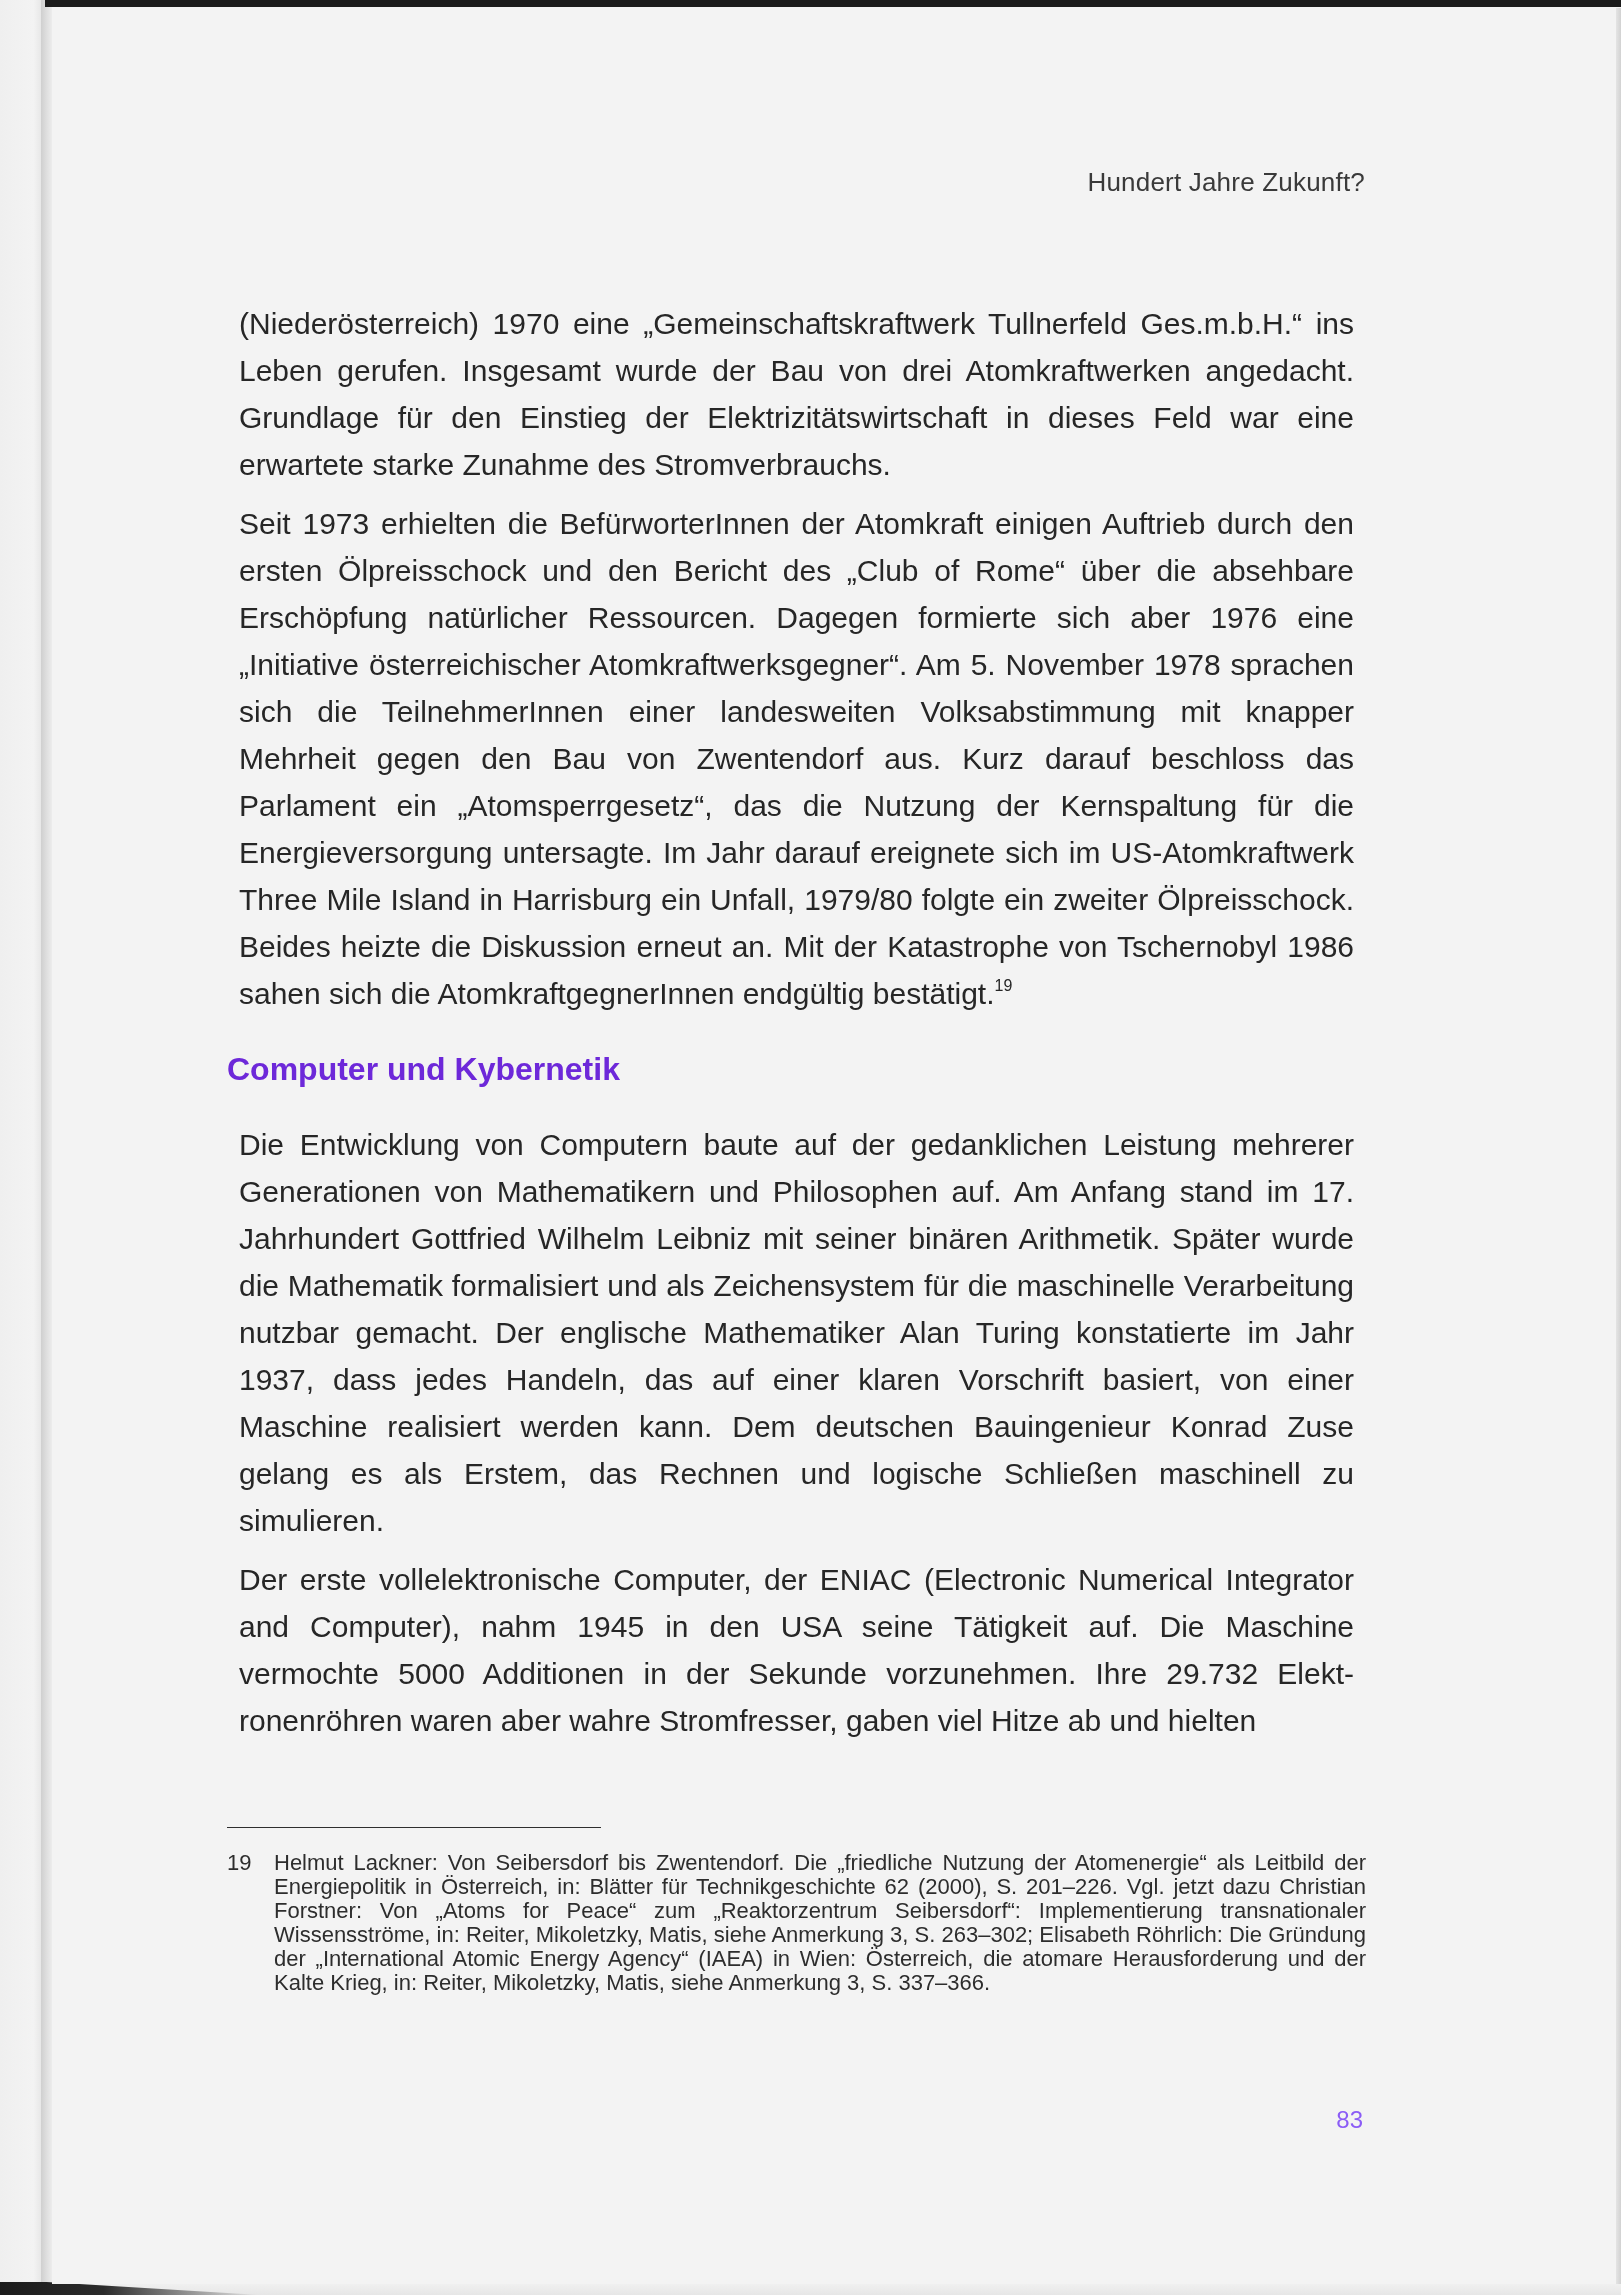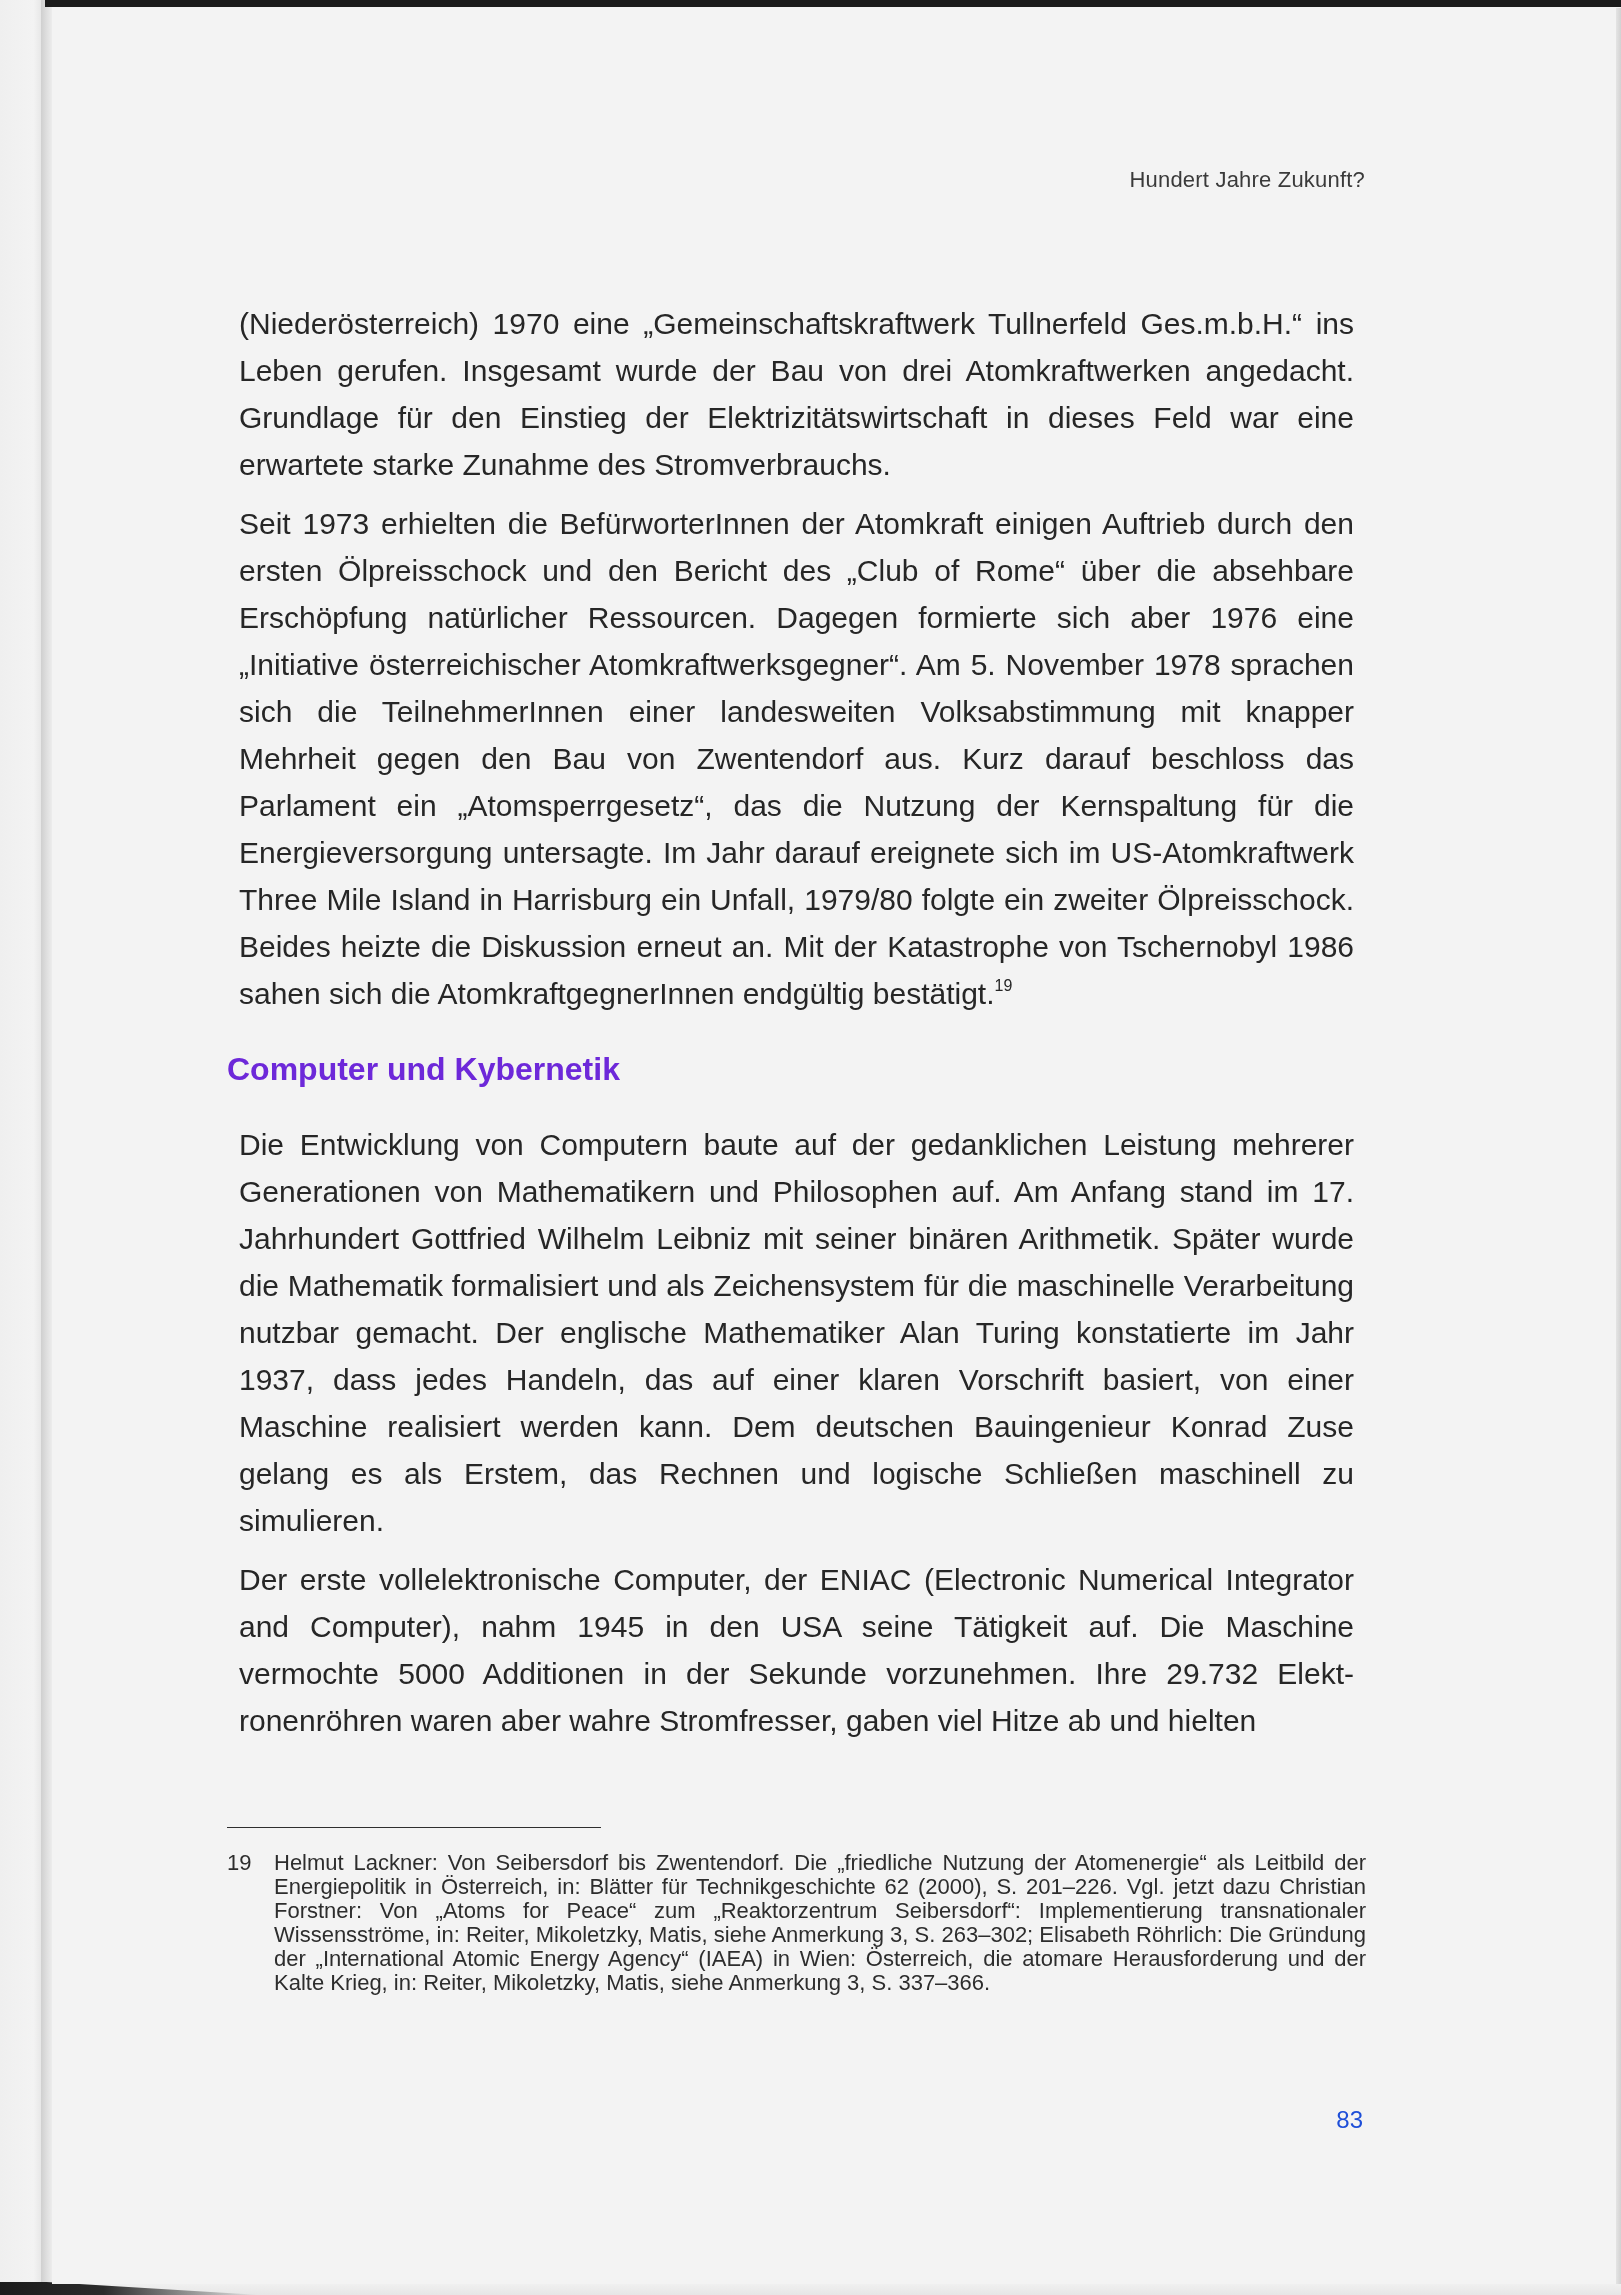--- a/index.html
+++ b/index.html
@@ -33,21 +33,21 @@
     position: absolute; left: 0; bottom: 0; width: 259px; height: 13px;
     background: linear-gradient(to right, #1c1c1c 0%, #2b2b2b 40%, rgba(60,60,60,0) 100%);
     clip-path: polygon(0 0, 18% 0, 100% 100%, 0 100%);
   }
   .page {
     position: absolute; left: 52px; top: 6.5px; right: 4.9px; bottom: 11.3px;
     background: #f3f3f3;
   }
   .running-header {
     position: absolute; top: 167px; right: 256px;
-    font-size: 22px; color: #3a3a3a; letter-spacing: 0.2px;
+    font-size: 26px; color: #3a3a3a; letter-spacing: 0.2px;
   }
   .body-text {
     position: absolute; left: 227px; top: 288px; width: 1139px;
   }
   .para {
     margin: 12px; font-size: 30px; line-height: 47px; text-align: justify;
     hyphens: manual; color: #262626;
   }
   .para sup { font-size: 16px; line-height: 0; vertical-align: 13px; }
   .heading {
@@ -62,21 +62,21 @@
   }
   .footnotes {
     position: absolute; left: 227px; top: 1851px; width: 1139px;
   }
   .footnote {
     display: flex; font-size: 22px; line-height: 24px; color: #2d2d2d;
   }
   .fn-num { width: 47px; flex: 0 0 47px; }
   .fn-text { flex: 1; text-align: justify; }
   .page-number {
-    position: absolute; top: 2106px; right: 258px; font-size: 24px; color: #1d4ed8;
+    position: absolute; top: 2106px; right: 258px; font-size: 24px; color: #8b5cf6;
   }
 </style>
 </head>
 <body>
 
 <div class="gutter"></div>
 <div class="gutter-shadow"></div>
 <div class="top-edge"></div>
 <div class="right-edge"></div>
 <div class="bottom-edge"></div>

